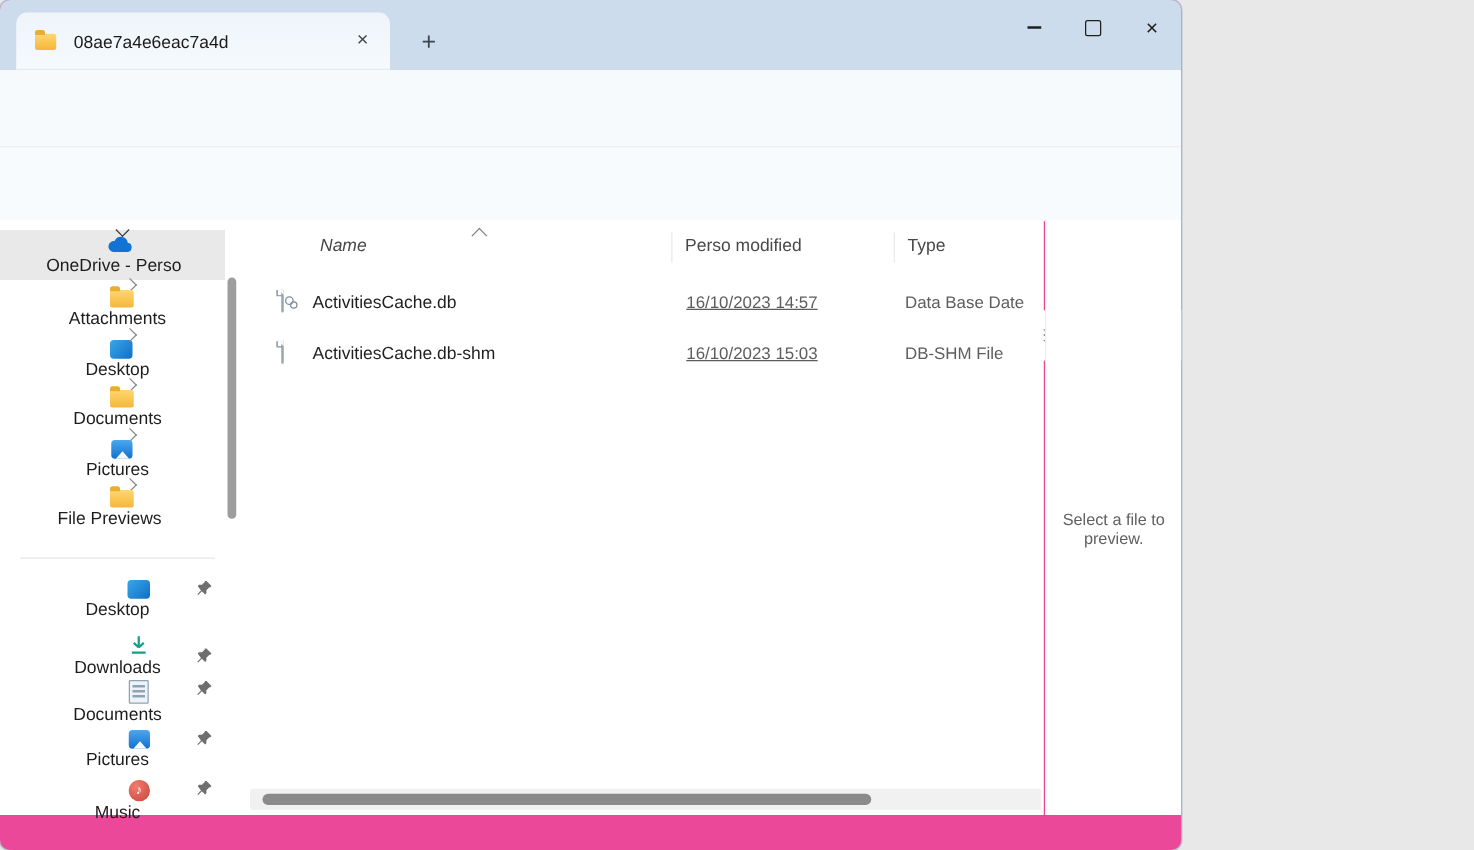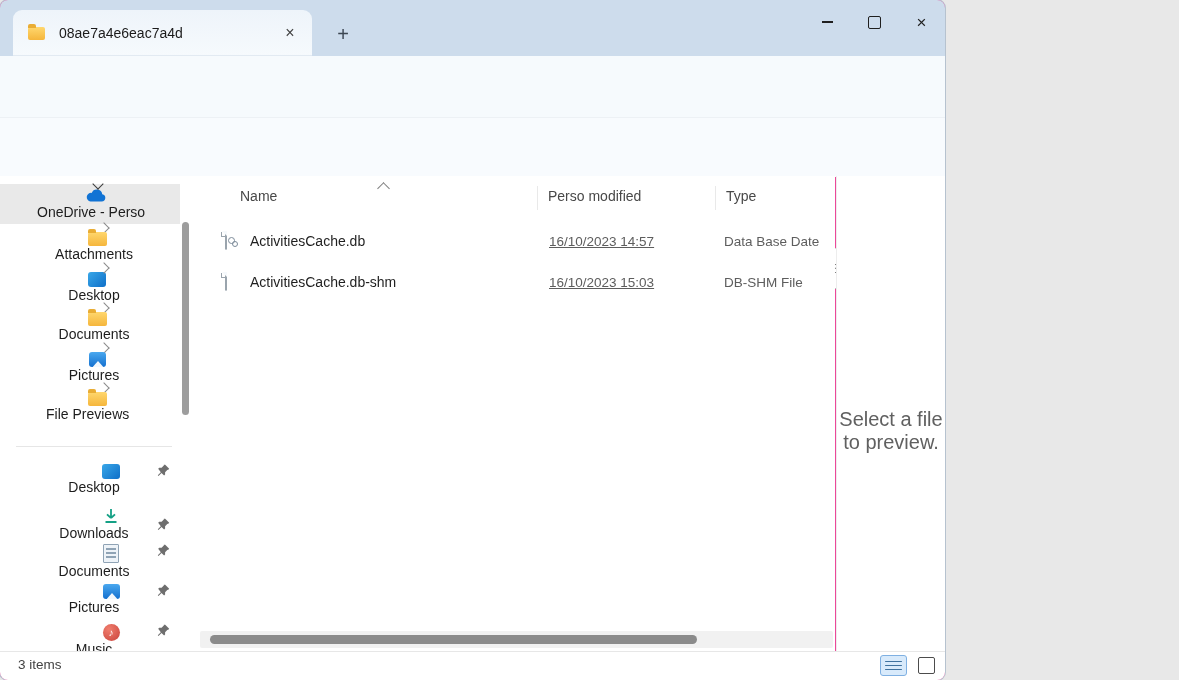--- a/index.html
+++ b/index.html
@@ -70,21 +70,21 @@
   .sort-caret{position:absolute;width:8px;height:8px;border-left:1.3px solid #7e7e7e;border-top:1.3px solid #7e7e7e;transform:rotate(45deg);}
   .file-row{position:absolute;left:8px;right:8px;height:41px;border-radius:4px;}
   .file-row .name{position:absolute;left:46px;top:11px;font-size:14px;color:#1f1f1f;white-space:nowrap;}
   .file-row .fdate{position:absolute;left:345px;top:12px;font-size:13.5px;color:#5d5d5d;white-space:nowrap;text-decoration:underline;}
   .file-row .ftype{position:absolute;left:520px;top:12px;font-size:13.5px;color:#5d5d5d;white-space:nowrap;}
   .file-row .ficon{position:absolute;left:21px;top:10px;}
   .hscroll-track{position:absolute;left:4px;right:2px;bottom:4px;height:17px;background:#f1f1f1;border-radius:2px;}
   .hscroll-thumb{position:absolute;left:10px;top:4px;width:487px;height:9px;background:#8b8b8b;border-radius:5px;}
   
   .preview{position:absolute;left:836px;top:176px;right:0;bottom:28px;background:#fff;border-left:1px solid #ededed;}
-  .preview-text{position:absolute;left:0;right:0;top:232px;text-align:center;font-size:20px;color:#606060;}
+  .preview-text{position:absolute;left:0;right:0;top:232px;text-align:center;font-size:13px;color:#606060;}
   
   .statusbar{position:absolute;left:0;bottom:0;width:100%;height:28px;background:#ffffff;border-top:1px solid #e7e7e7;}
   .status-count{position:absolute;left:18px;top:5px;font-size:13.5px;color:#424242;}
   .view-toggle-details{position:absolute;right:38px;top:3px;width:27px;height:21px;background:#d8eafb;border:1px solid #7fb0e2;
                        border-radius:3px;display:flex;flex-direction:column;justify-content:center;gap:2.5px;padding:0 4px;box-sizing:border-box;}
   .view-toggle-details i{height:1.6px;background:#3f729f;border-radius:1px;}
   .view-toggle-large{position:absolute;right:10px;top:5px;width:15px;height:15px;border:1.6px solid #4c4c4c;border-radius:2px;background:#fff;}
   svg{display:block;}
 </style>
 </head>
@@ -358,21 +358,21 @@
       <span class="pin">
           <svg width="13" height="13" viewBox="0 0 13 13">
             <path d="M8.2.8l4 4-1.2 1.2-.5-.2-2.4 2.4v2.4l-1 1-2.6-2.6-3 3-.7-.7 3-3L1.2 4.7l1-1h2.4L7 1.3l-.2-.5z" fill="currentColor"></path>
           </svg>
         </span>
     </div>
   </div>
 
   <div class="listpane">
     <div class="sort-caret" style="left:183px;top:8px;"></div>
-    <div class="col-hd" style="left:44px;">Name</div>
+    <div class="col-hd" style="left:60px;font-style:italic;">Name</div>
     <div class="hd-sep" style="left:341px;"></div>
     <div class="col-hd" style="left:352px;">Perso modified</div>
     <div class="hd-sep" style="left:519px;"></div>
     <div class="col-hd" style="left:530px;">Type</div>
 
     <div class="file-row" style="top:46px;">
       <span class="ficon">
         <span class="page-ic"><span class="gear" style="left:2px;top:5px;"></span><span class="gear" style="left:6px;top:9px;width:4px;height:4px;"></span></span>
       </span>
       <span class="name">ActivitiesCache.db</span>
@@ -388,23 +388,14 @@
 
     <div class="hscroll-track">
       <div class="hscroll-thumb"></div>
     </div>
   </div>
 
   <div class="preview">
     <div class="preview-text">Select a file to preview.</div>
   </div>
 
-  <div class="statusbar">
-    <span class="status-count">3 items</span>
-    <span class="view-toggle-details">
-        <i></i>
-        <i></i>
-        <i></i>
-      </span>
-    <span class="view-toggle-large"></span>
-  </div>
 
 </div>
 
 </body></html>

